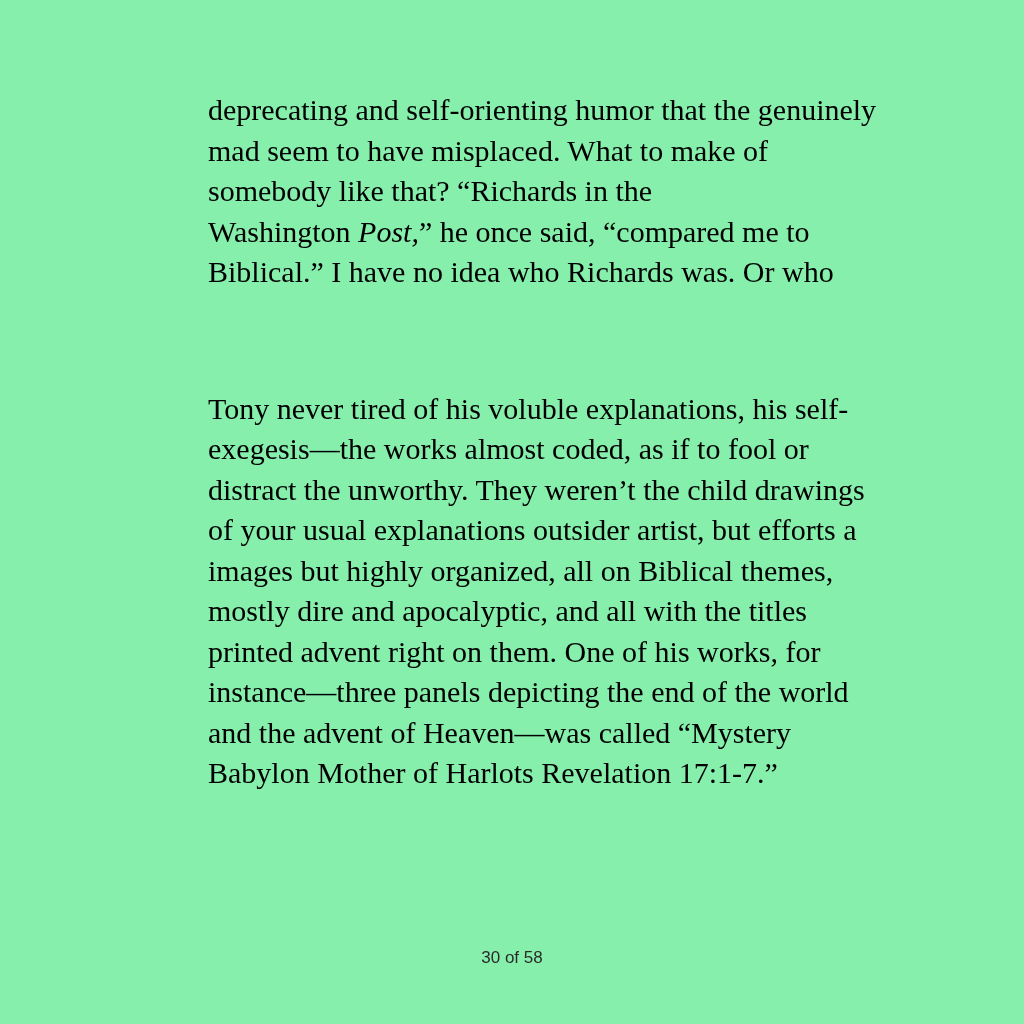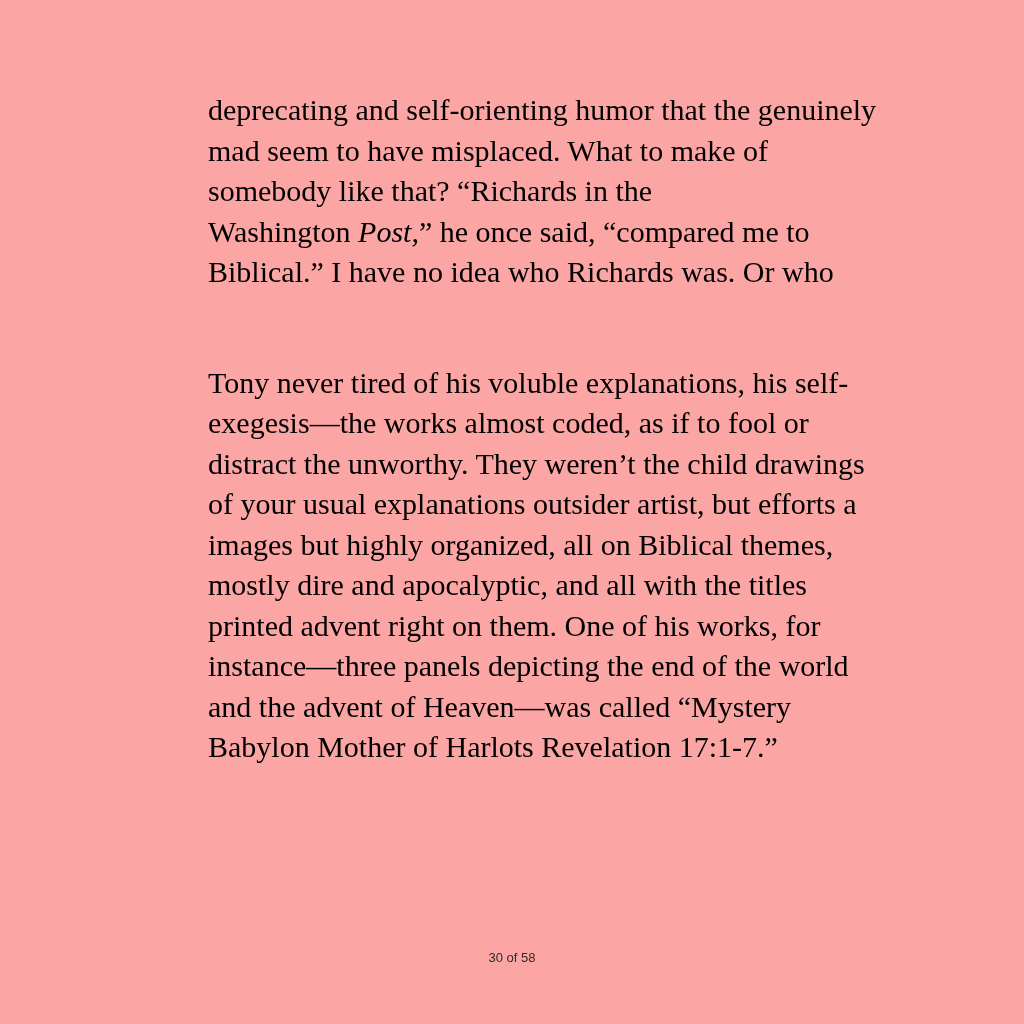--- a/index.html
+++ b/index.html
@@ -4,56 +4,56 @@
 <style>
   html, body {
     margin: 0;
     padding: 0;
     background: #ffffff;
   }
   .screen {
     position: relative;
     width: 1024px;
     height: 1024px;
-    background: #fca5a5;
+    background: #86efac;
     overflow: hidden;
   }
   .text-block {
     position: absolute;
     left: 208px;
     top: 90px;
     width: 640px;
     font-family: "Liberation Serif", serif;
     font-size: 30px;
     line-height: 40.5px;
     color: #000000;
     text-rendering: optimizeLegibility;
   }
   .paragraph {
     margin: 0;
   }
   .paragraph + .paragraph {
-    margin-top: 70px;
+    margin-top: 96px;
   }
   .line {
     display: block;
     white-space: nowrap;
     height: 40.5px;
   }
   .line em {
     font-style: italic;
   }
   .footer {
     position: absolute;
     top: 948px;
     left: 0;
     width: 1024px;
     text-align: center;
     font-family: "Liberation Sans", sans-serif;
-    font-size: 13px;
+    font-size: 17px;
     line-height: 20px;
     color: #2b2b2b;
   }
 </style>
 </head>
 <body>
 
 <div class="screen">
   <div class="text-block" id="text-block">
       <div class="paragraph">

